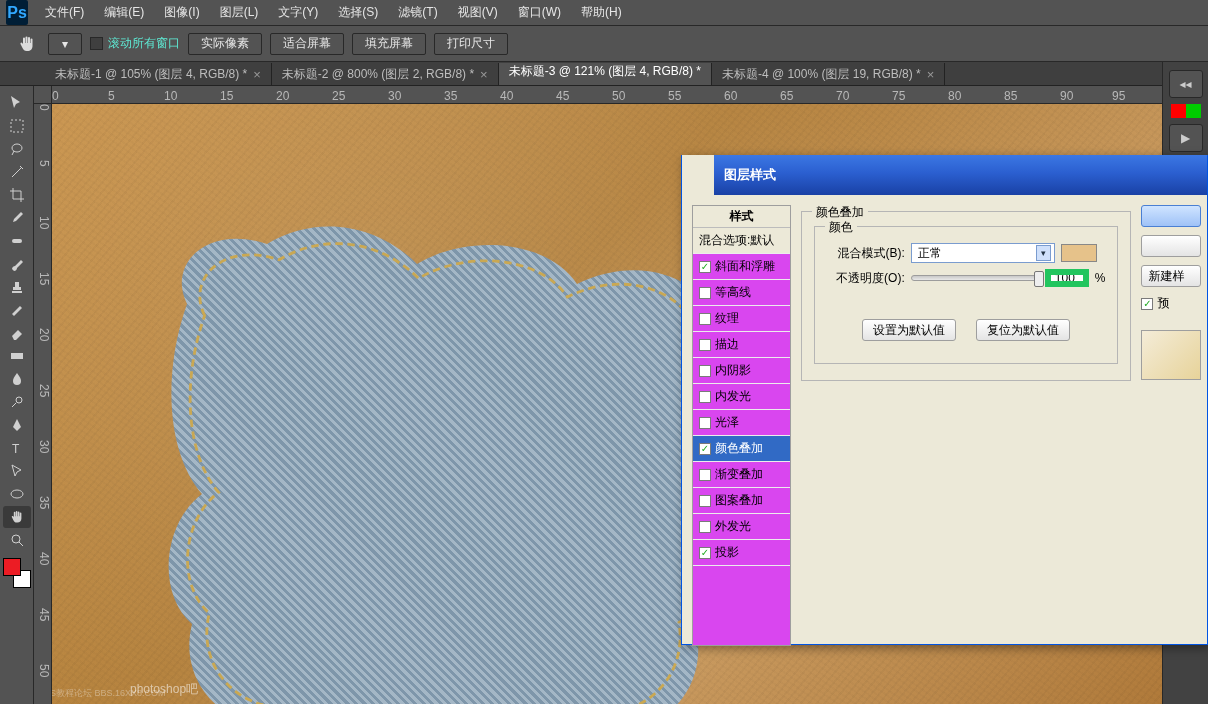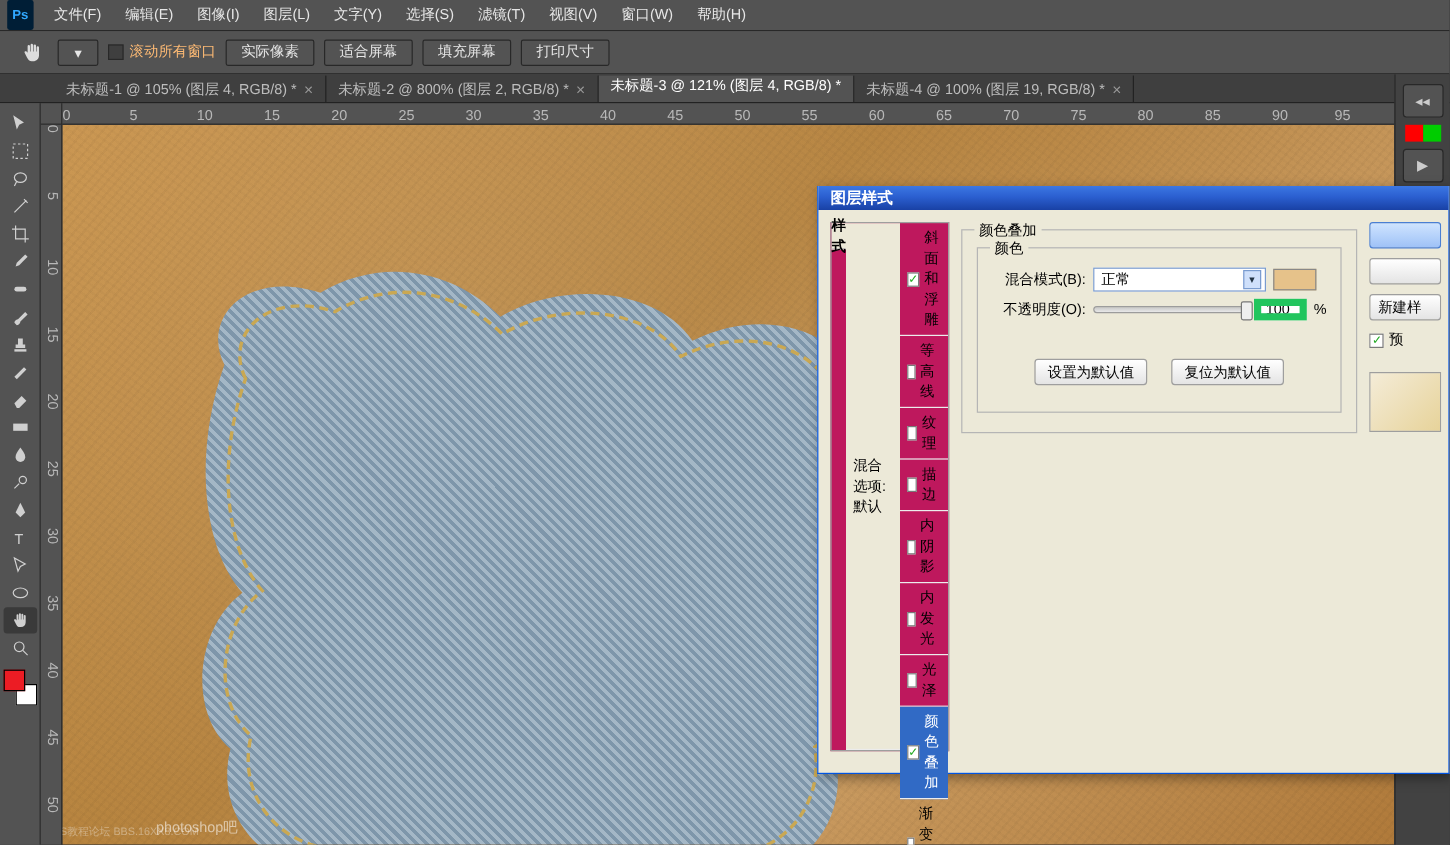--- a/index.html
+++ b/index.html
@@ -1,27 +1,27 @@
 <!DOCTYPE html>
 <html><head>
 <meta charset="utf-8">
 <style>
 * { margin:0; padding:0; box-sizing:border-box; font-family:"Microsoft YaHei",SimSun,sans-serif; font-size:12px; }
 body { width:1208px; height:704px; background:#535353; overflow:hidden; position:relative; }
 
 
 .menubar { height:26px; background:#535353; border-bottom:1px solid #282828; display:flex; align-items:center; gap:2px; padding:0 6px; }
-.ps-logo { width:22px; height:25px; background:#001e36; color:#31a8ff; font-weight:bold; font-size:11px; display:flex; align-items:center; justify-content:center; border-radius:2px; margin-right:6px; }
+.ps-logo { width:22px; height:25px; background:#001e36; color:#31a8ff; font-weight:bold; font-size:16px; display:flex; align-items:center; justify-content:center; border-radius:2px; margin-right:6px; }
 .menubar .menu { color:#e6e6e6; padding:4px 9px; cursor:default; }
 
 
 .optbar { height:36px; background:#535353; border-bottom:1px solid #282828; display:flex; align-items:center; gap:8px; padding:0 14px; }
 .tool-ico { width:26px; height:26px; display:flex; align-items:center; justify-content:center; color:#dcdcdc; }
 .chk-box { width:13px; height:13px; border:1px solid #282828; background:#3f3f3f; display:inline-block; vertical-align:middle; margin-right:5px; }
-.opt-lbl { color:#fdba74; display:flex; align-items:center; }
+.opt-lbl { color:#5eead4; display:flex; align-items:center; }
 .btn { height:22px; padding:0 12px; background:#535353; border:1px solid #282828; color:#e6e6e6; display:flex; align-items:center; border-radius:2px; cursor:default; }
 .btn-narrow { padding:0 8px; width:34px; justify-content:center; }
 
 
 .doctabs { height:24px; background:#3f3f3f; display:flex; align-items:flex-end; padding-left:45px; border-bottom:1px solid #222; }
 .doctab { height:22px; padding:0 10px; color:#bdbdbd; display:flex; align-items:center; gap:6px; border-right:1px solid #222; font-size:11px; cursor:default; }
 .doctab.active { background:#535353; color:#fff;flex-direction:column; }
 .tab-x { color:#999; font-size:13px; }
 
 
@@ -61,23 +61,23 @@
 .watermark2 { position:absolute; left:-8px; bottom:4px; color:rgba(255,255,255,.35); font-size:9px; }
 
 
 .rpanel { position:absolute; right:0; top:62px; width:46px; bottom:0; background:#424242; border-left:1px solid #282828; display:flex; flex-direction:column; align-items:center; padding-top:8px; gap:6px; }
 .rbtn { width:34px; height:28px; background:#535353; border:1px solid #282828; border-radius:3px; display:flex; align-items:center; justify-content:center; color:#ccc; }
 .mini-swatch { width:30px; height:14px; display:flex; }
 .mini-swatch div{ flex:1; }
 
 
 .dlg { position:absolute; left:681px; top:155px; width:527px; height:490px; background:#ece9d8; border:1px solid #0054e3; border-top:none; box-shadow:3px 3px 10px rgba(0,0,0,.4); }
-.dlg-title { height:20px; background:linear-gradient(#3b77e3,#2b5fd0 45%,#1941a5); color:#fff; font-weight:bold; display:flex; align-items:center; padding:0 10px; font-size:13px; }
+.dlg-title { height:40px; background:linear-gradient(#3b77e3,#2b5fd0 45%,#1941a5); color:#fff; font-weight:bold; display:flex; align-items:center; padding:0 10px; font-size:13px;margin-left:32px; }
 .dlg-body { display:flex; height:calc(100% - 28px); padding:10px 6px 10px 10px; gap:10px; }
-.style-list { width:106px; border:1px solid #9e9e9e; background:#be185d; display:flex; flex-direction:row; }
+.style-list { width:106px; border:1px solid #9e9e9e; background:#d946ef; display:flex; flex-direction:column; }
 .sl-head { height:22px; background:#ece9d8; display:flex; align-items:center; justify-content:center; border-bottom:1px solid #bcbcbc; font-weight:bold; }
 .sl-row { padding:4px 6px; border-bottom:1px solid #ececec; display:flex; align-items:center; gap:4px; }
 .sl-row.default { background:#ece9d8; }
 .sl-row.indent { }
 .sl-row.sel { background:#316ac5; color:#fff; }
 .sl-chk { width:12px; height:12px; border:1px solid #7a7a7a; background:#fff; display:inline-flex; align-items:center; justify-content:center; font-size:10px; color:#2a2; }
 .field-col { flex:1; position:relative; }
 .fieldset { border:1px solid #b5b5b5; padding:10px 12px 16px; margin-top:6px; position:relative; }
 .fieldset-lbl { position:absolute; top:-8px; left:10px; background:#ece9d8; padding:0 4px; }
 .row { display:flex; align-items:center; gap:6px; margin:6px 0; }

